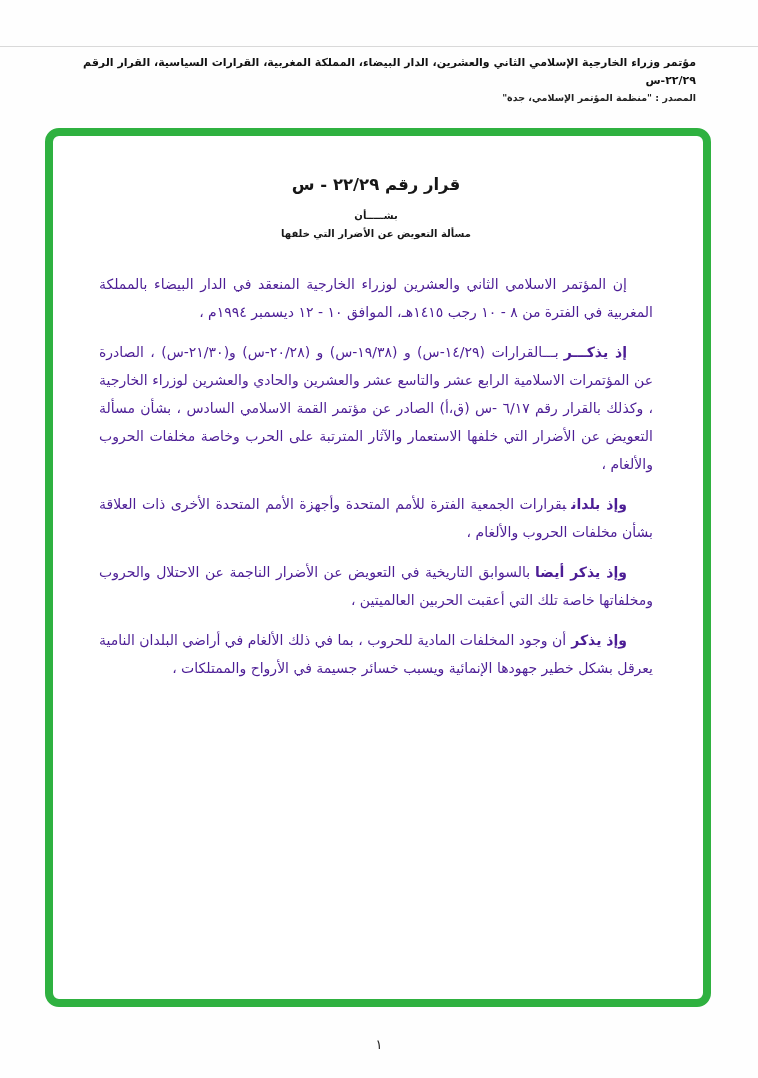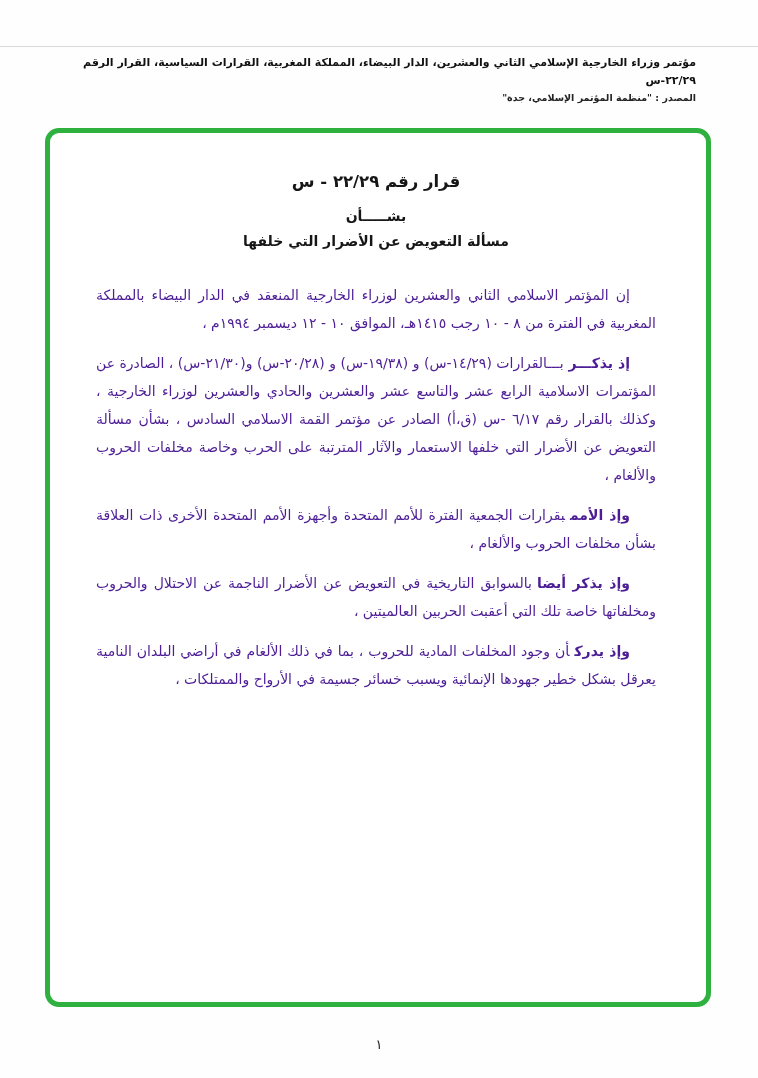--- a/index.html
+++ b/index.html
@@ -29,33 +29,33 @@
     font-size: 11px; font-weight: bold;
     line-height: 1.6; color: #111;
   }
   .header-line2 {
     font-size: 9.5px; font-weight: bold;
     margin-top: 3px; color: #222;
   }
   .doc-frame {
     position: absolute; top: 128px; left: 45px;
     width: 666px; height: 879px;
-    border: 5px solid #3b82f6;
+    border: 8px solid #3b82f6;
     border-radius: 14px;
     background: #ffffff;
   }
   .doc-content {
     position: absolute; inset: 0;
     padding: 30px 50px 10px 46px;
     overflow: hidden;
   }
   .title-block { text-align: center; margin-top: 4px; }
   .title-line {
     font-weight: bold;
-    font-size: 14px;
+    font-size: 10px;
     line-height: 1.85;
     color: #161616;
   }
   .title-line.first { font-size: 16.5px; margin-bottom: 6px; }
   .body-block {
     margin-top: 26px;
     font-size: 14px;
     line-height: 2.0;
     text-align: justify;
     color: #4c1d95;
@@ -93,25 +93,25 @@
       </div>
 
       <div class="body-block">
 
         <p class="para"><span class="lead"></span><span class="ptext">إن المؤتمر الاسلامي الثاني والعشرين لوزراء الخارجية المنعقد في الدار البيضاء بالمملكة المغربية في الفترة من ٨ - ١٠ رجب ١٤١٥هـ، الموافق ١٠ - ١٢ ديسمبر ١٩٩٤م ،</span></p>
 
         <p class="para"><span class="lead">إذ يذكـــر</span><span class="ptext">بـــالقرارات (١٤/٢٩-س) و (١٩/٣٨-س) و (٢٠/٢٨-س) و(٢١/٣٠-س) ، الصادرة عن المؤتمرات الاسلامية الرابع عشر والتاسع عشر والعشرين والحادي والعشرين لوزراء الخارجية ، وكذلك بالقرار رقم ٦/١٧ -س (ق،أ) الصادر عن مؤتمر القمة الاسلامي السادس ، بشأن مسألة التعويض عن الأضرار التي خلفها الاستعمار والآثار المترتبة على الحرب وخاصة مخلفات الحروب والألغام ،</span></p>
 
 
 
-        <p class="para"><span class="lead">وإذ الأمم</span><span class="ptext">بقرارات الجمعية الفترة للأمم المتحدة وأجهزة الأمم المتحدة الأخرى ذات العلاقة بشأن مخلفات الحروب والألغام ،</span></p>
+        <p class="para"><span class="lead">وإذ بلدان</span><span class="ptext">بقرارات الجمعية الفترة للأمم المتحدة وأجهزة الأمم المتحدة الأخرى ذات العلاقة بشأن مخلفات الحروب والألغام ،</span></p>
 
         <p class="para"><span class="lead">وإذ يذكر أيضا</span><span class="ptext">بالسوابق التاريخية في التعويض عن الأضرار الناجمة عن الاحتلال والحروب ومخلفاتها خاصة تلك التي أعقبت الحربين العالميتين ،</span></p>
 
-        <p class="para"><span class="lead">وإذ يدرك</span><span class="ptext">أن وجود المخلفات المادية للحروب ، بما في ذلك الألغام في أراضي البلدان النامية يعرقل بشكل خطير جهودها الإنمائية ويسبب خسائر جسيمة في الأرواح والممتلكات ،</span></p>
+        <p class="para"><span class="lead">وإذ يذكر</span><span class="ptext">أن وجود المخلفات المادية للحروب ، بما في ذلك الألغام في أراضي البلدان النامية يعرقل بشكل خطير جهودها الإنمائية ويسبب خسائر جسيمة في الأرواح والممتلكات ،</span></p>
 
       </div>
 
     </div>
   </div>
 
   <div class="page-number">١</div>
 
 </div>
 

